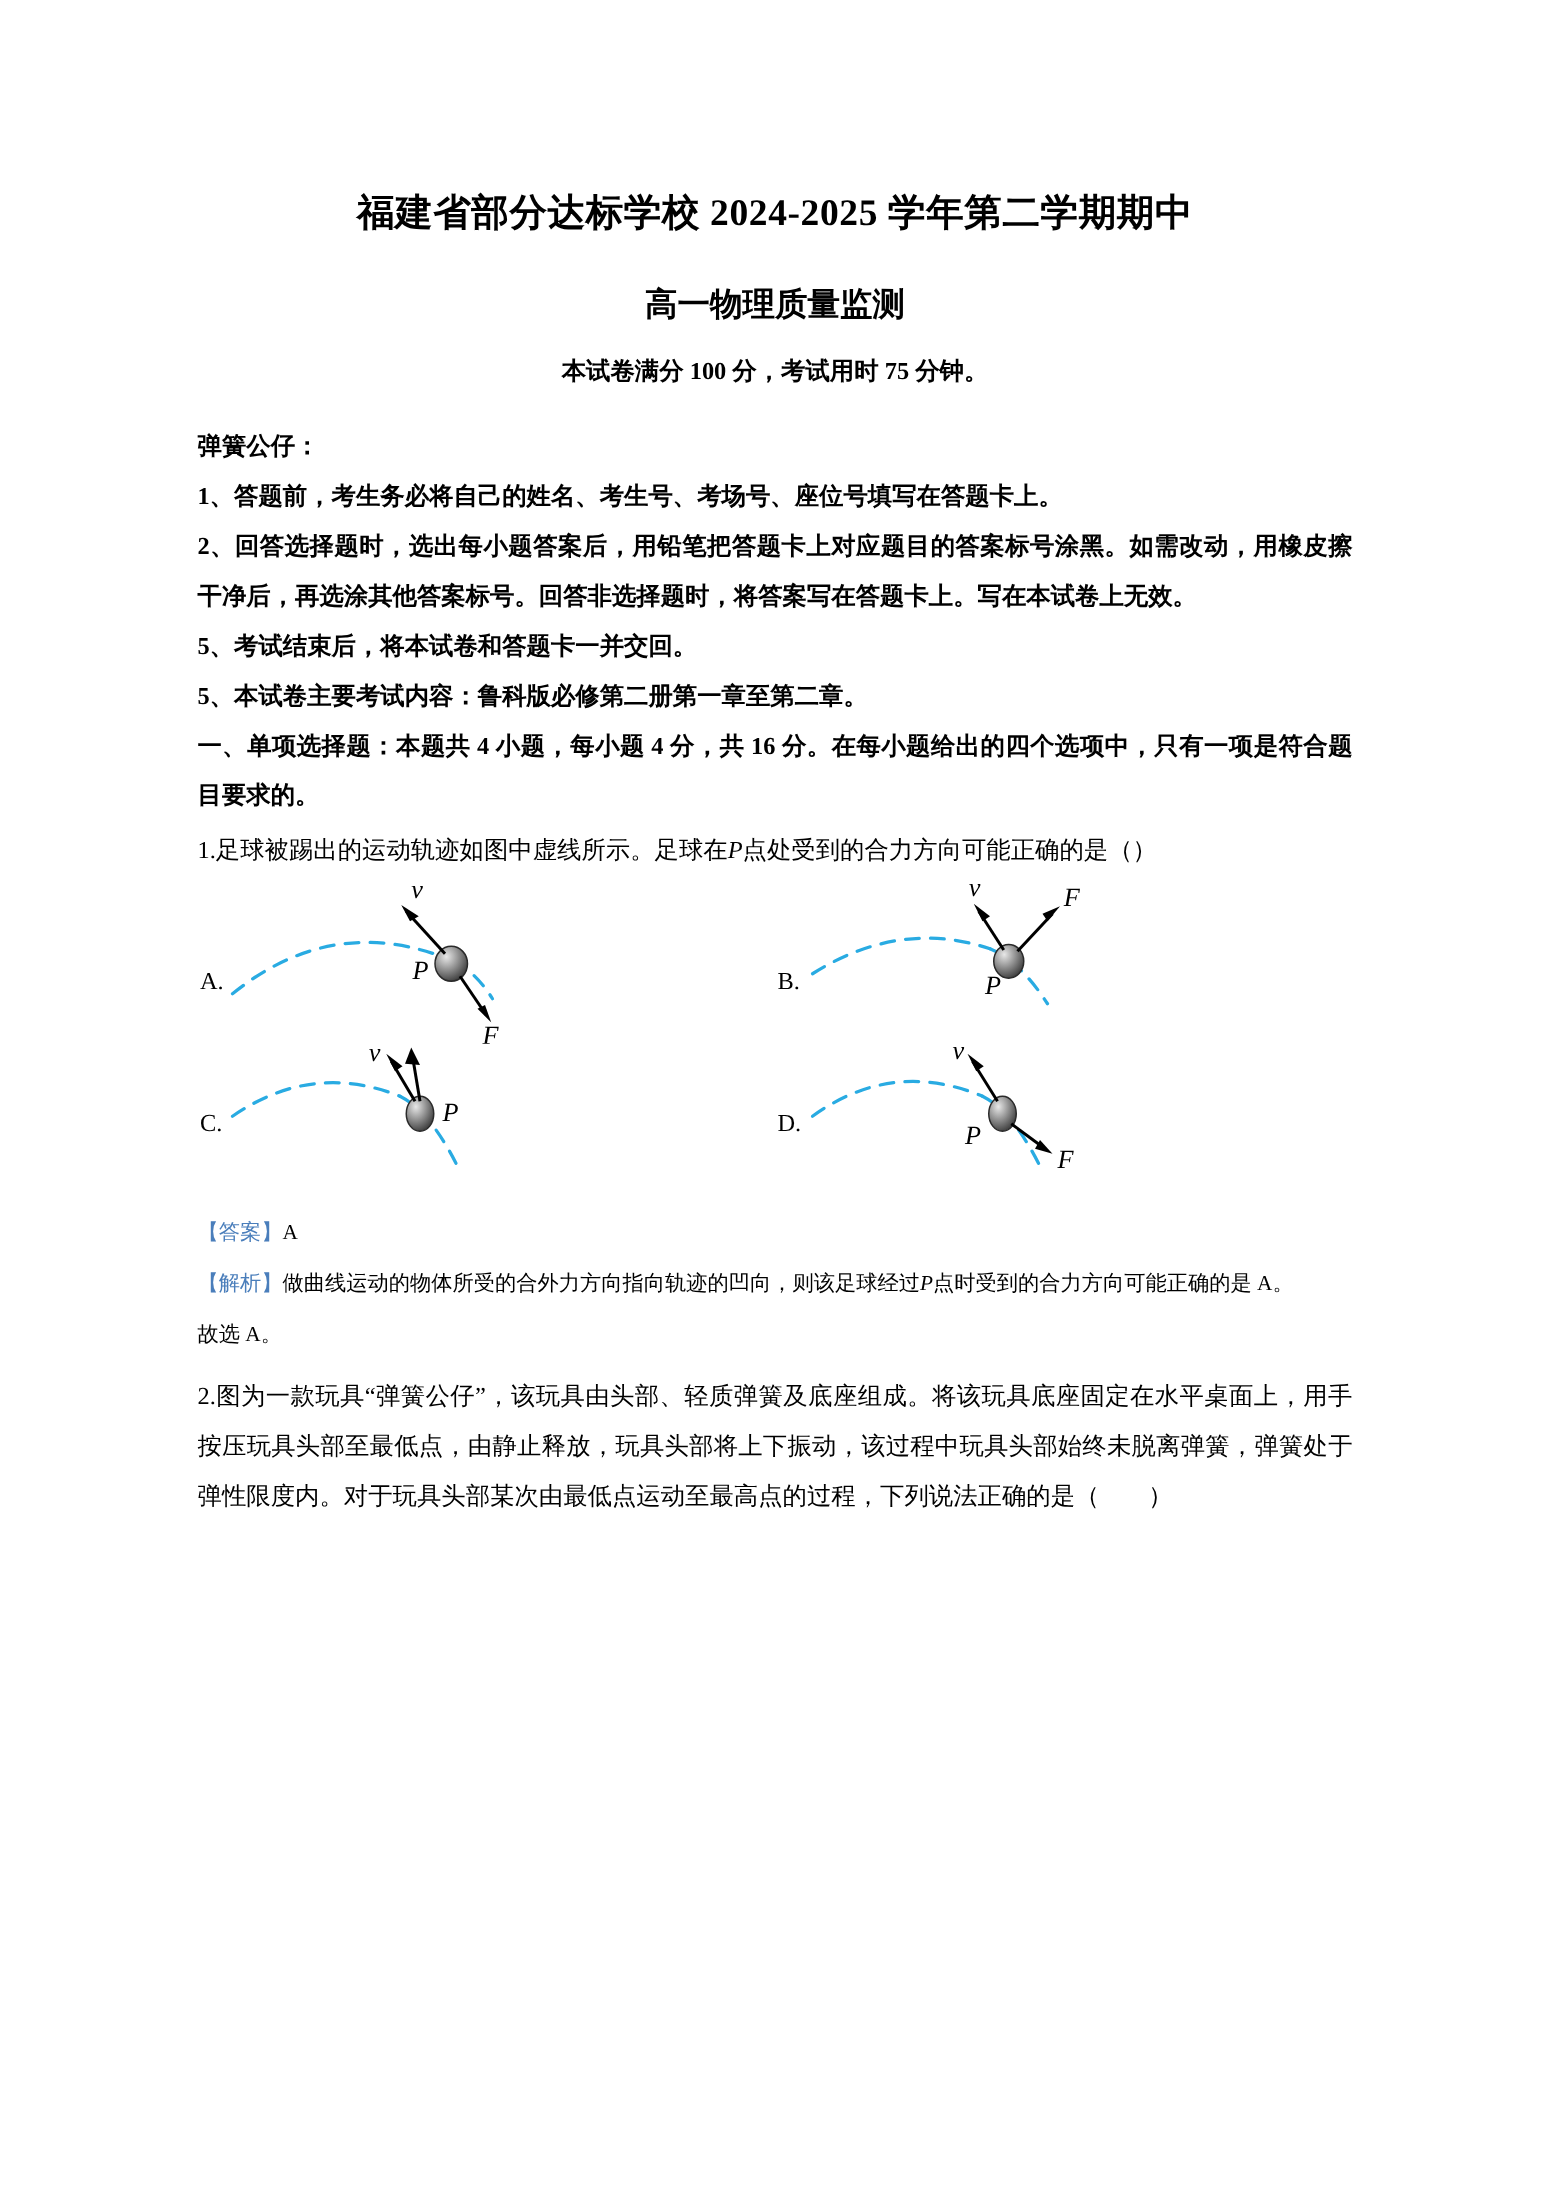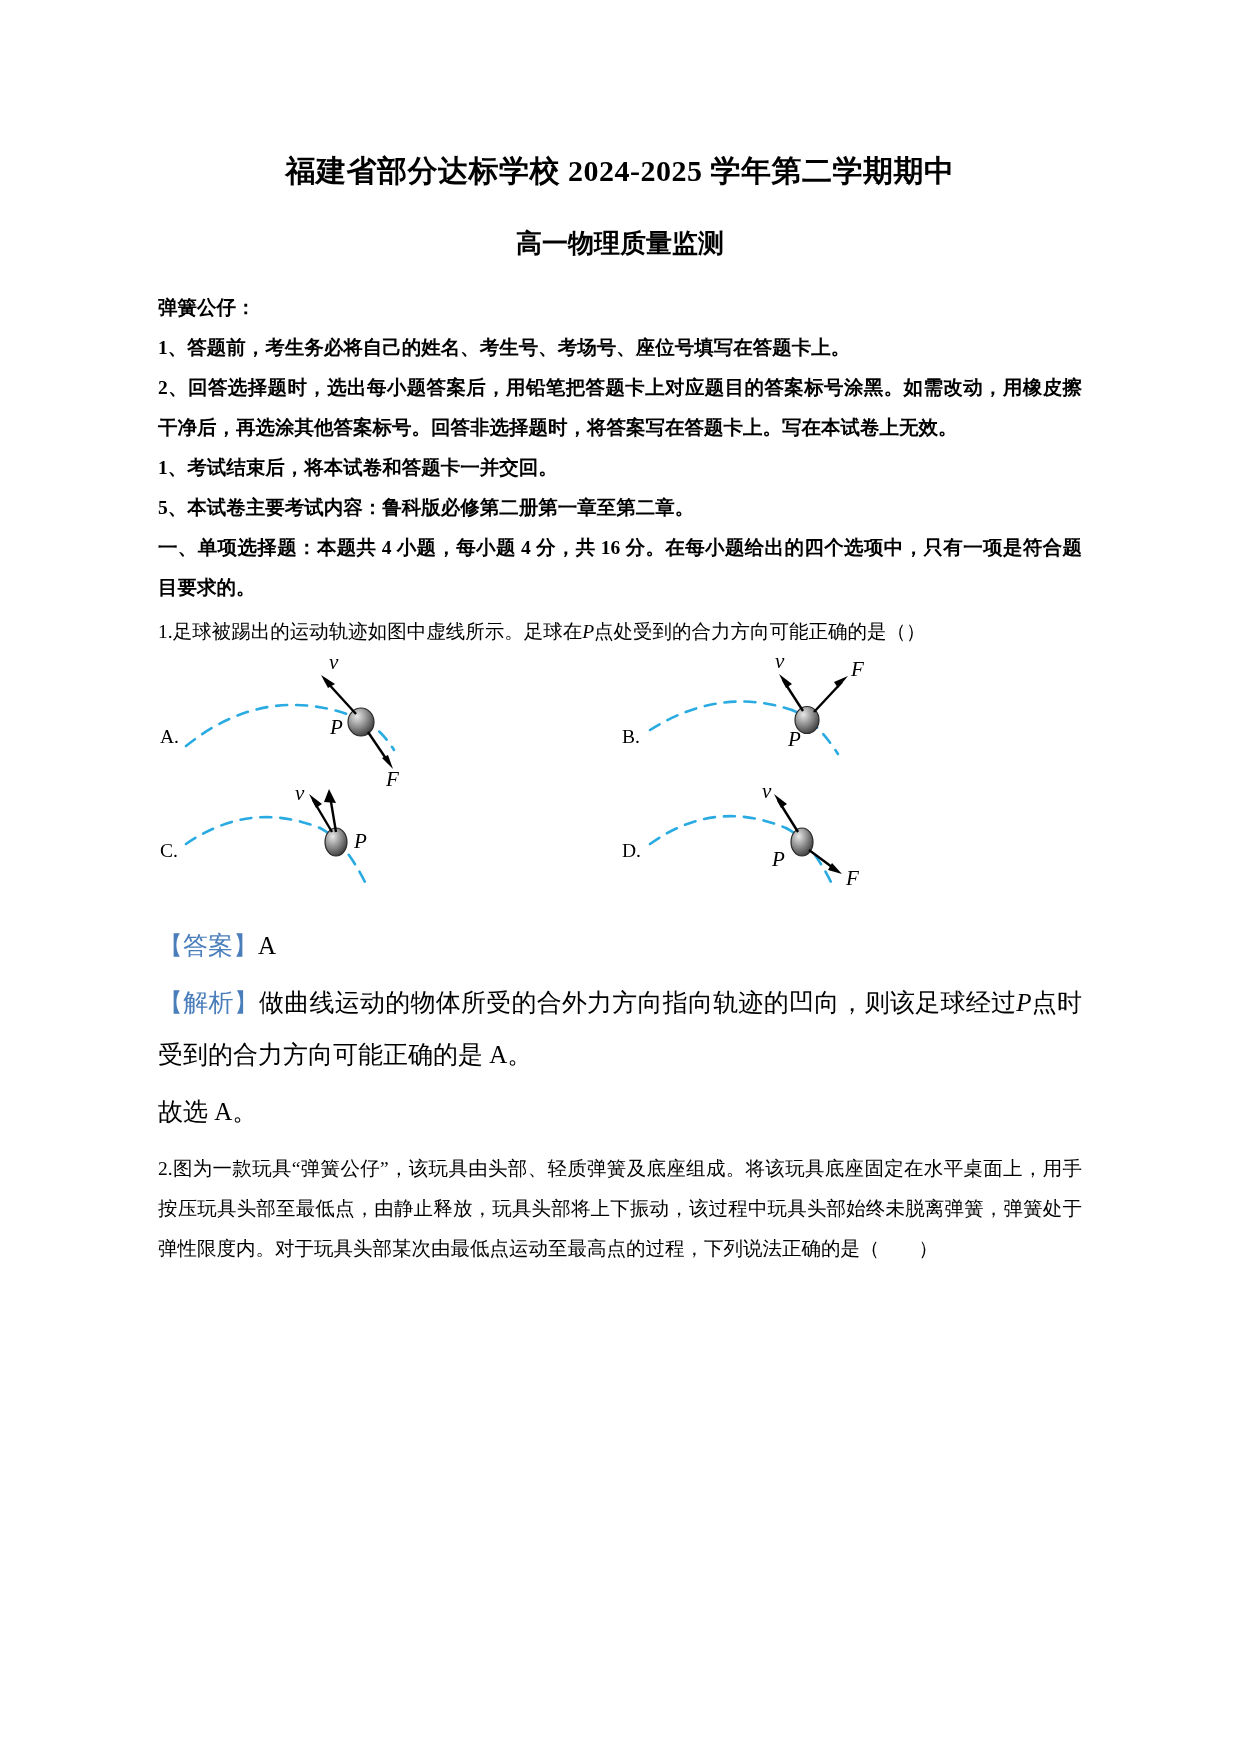--- a/index.html
+++ b/index.html
@@ -56,42 +56,43 @@
   .fig-row { display:flex; width:100%; }
   .fig-cell { width:50%; position:relative; height:128px; }
   .fig-label {
     position:absolute;
     font-size:19.5px;
     font-family:"Liberation Serif",serif;
   }
   .fig-svg { position:absolute; left:0; top:0; }
 
   .ansline {
-    font-size:25px;
+    font-size:17px;
     line-height:2.05;
     margin-top:6px;
     text-align:justify;
     text-justify:inter-ideograph;
   }
   .tagblue { color:#4a7ebb; }
   .note:first-child { margin-top:0; }
 </style>
 </head>
 <body>
 
 <div class="page">
 
   <div class="title">福建省部分达标学校 2024-2025 学年第二学期期中</div>
   <div class="subtitle">高一物理质量监测</div>
+  <div class="subtitle2">本试卷满分 100 分，考试用时 75 分钟。</div>
 
   <div class="notes">
     <div class="note">弹簧公仔：</div>
     <div class="note">1、答题前，考生务必将自己的姓名、考生号、考场号、座位号填写在答题卡上。</div>
     <div class="note">2、回答选择题时，选出每小题答案后，用铅笔把答题卡上对应题目的答案标号涂黑。如需改动，用橡皮擦干净后，再选涂其他答案标号。回答非选择题时，将答案写在答题卡上。写在本试卷上无效。</div>
-    <div class="note">1、考试结束后，将本试卷和答题卡一并交回。</div>
+    <div class="note">5、考试结束后，将本试卷和答题卡一并交回。</div>
     <div class="note">5、本试卷主要考试内容：鲁科版必修第二册第一章至第二章。</div>
     <div class="note">一、单项选择题：本题共 4 小题，每小题 4 分，共 16 分。在每小题给出的四个选项中，只有一项是符合题目要求的。</div>
   </div>
 
   <div class="qtext"><span>1.</span><span>足球被踢出的运动轨迹如图中虚线所示。足球在</span><i class="sym">P</i><span>点处受到的合力方向可能正确的是（</span><span>）</span></div>
 
   <div class="figure-block">
 
     <div class="fig-row">
 

